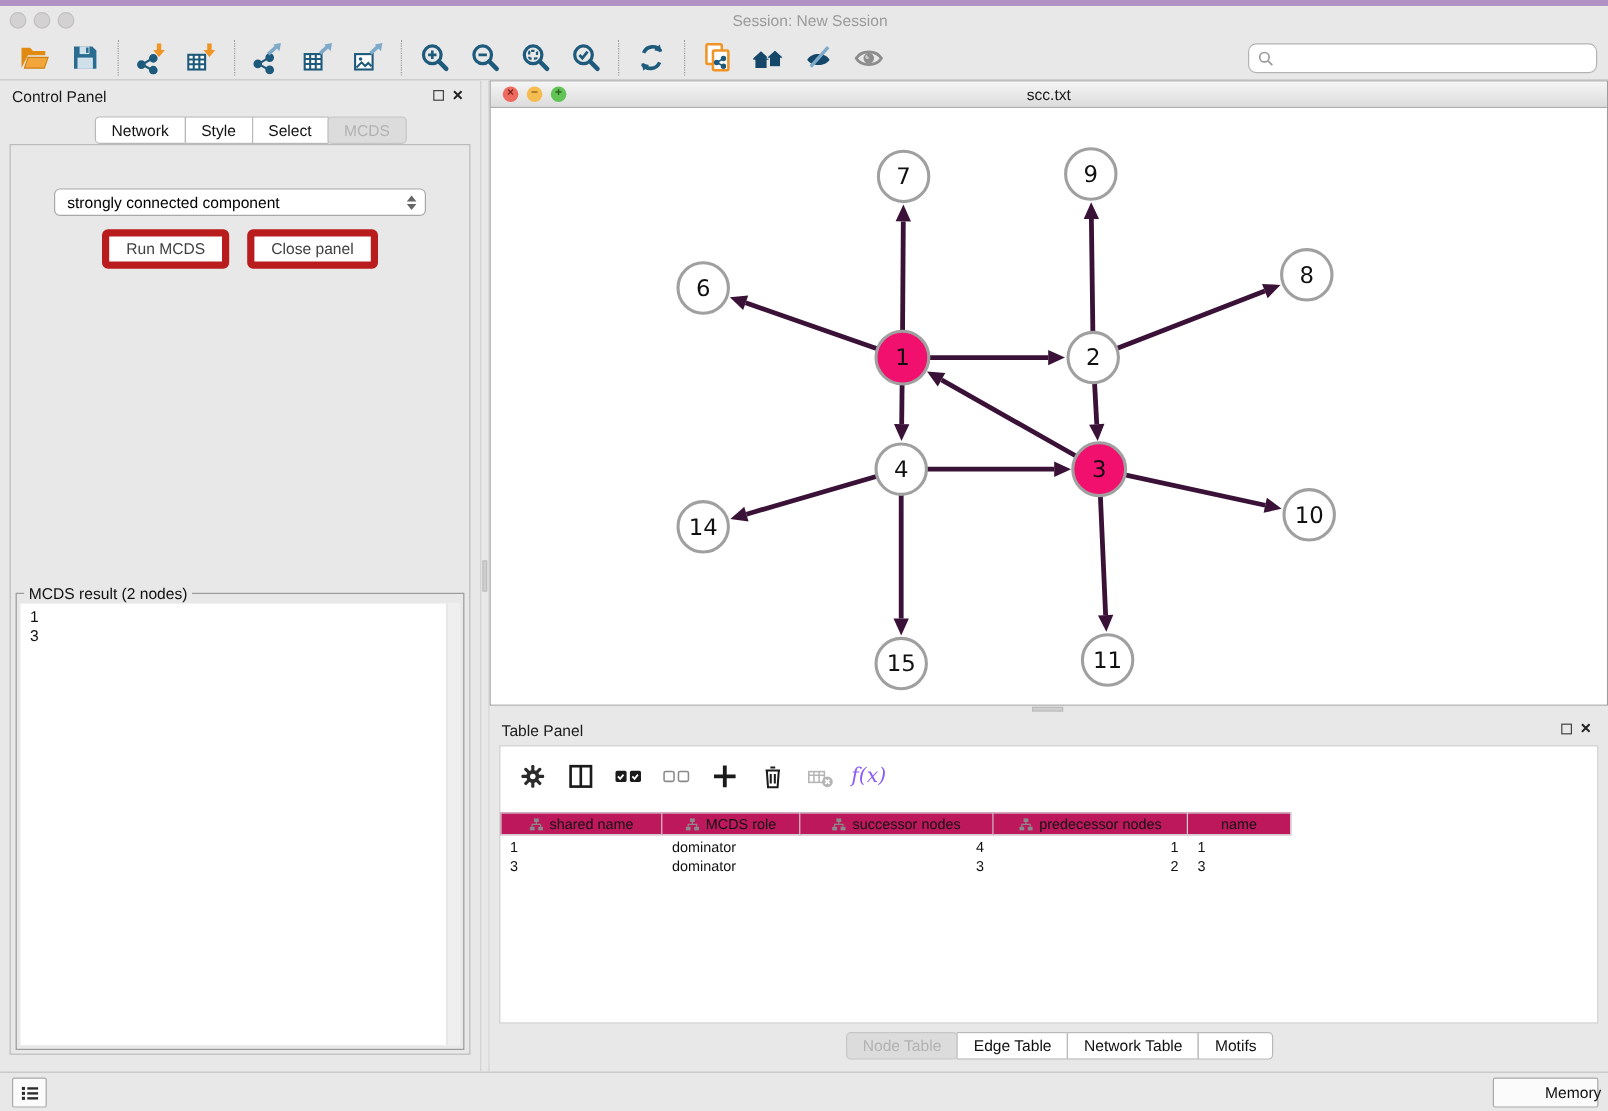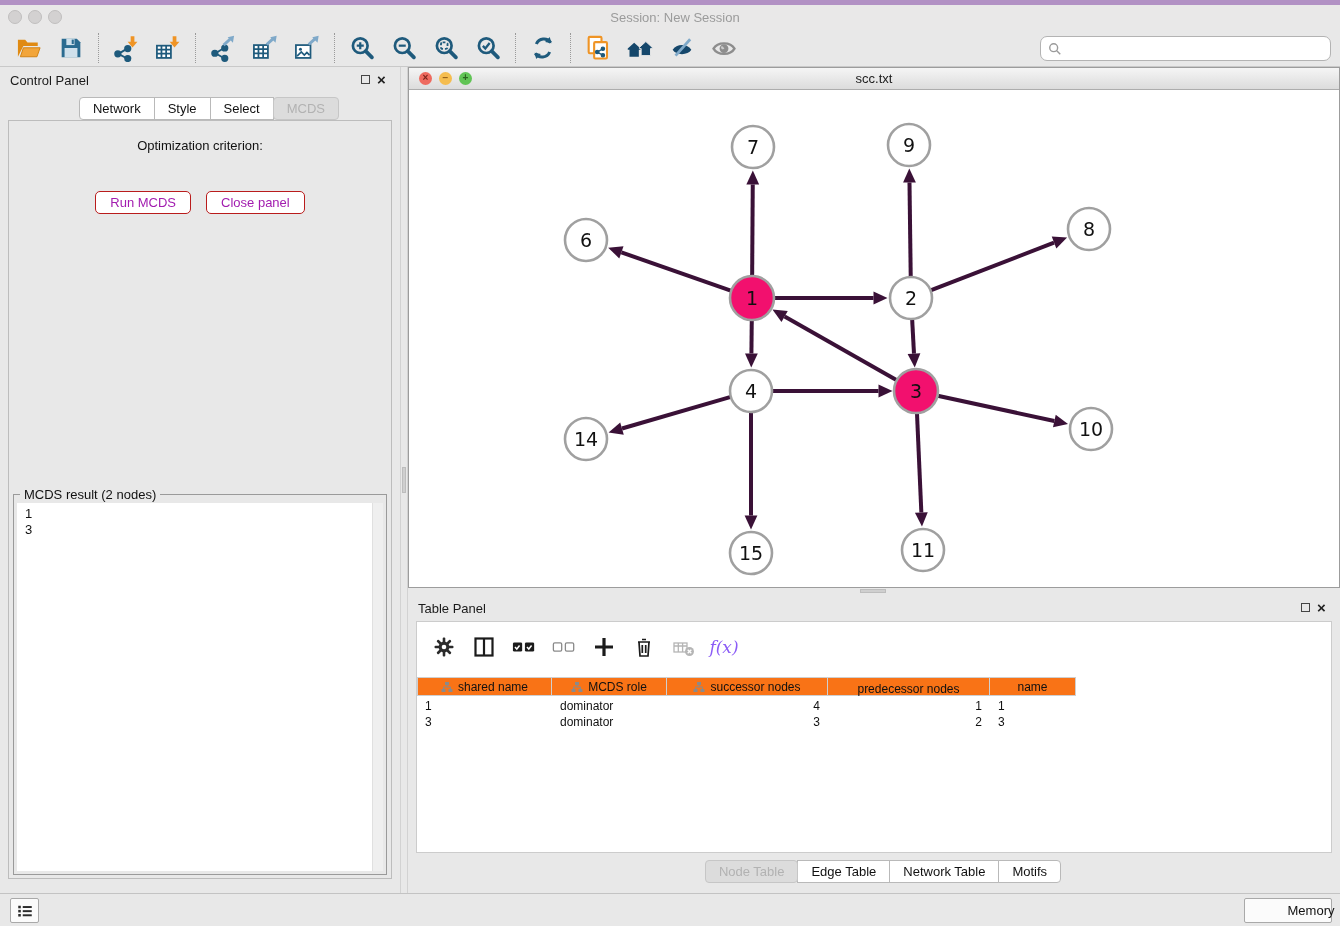--- a/index.html
+++ b/index.html
@@ -30,21 +30,21 @@
   .cp-tabs { position:absolute; left:0; top:30px; width:100%; display:flex; justify-content:center; }
   .tab { background:#fff; border:1px solid #b9b9b9; padding:3px 13px; font-size:13px; margin-left:-1px; color:#111; position:relative; }
   .tab.first { border-radius:4px 0 0 4px;margin-left:18px; }
   .tab.last { border-radius:0 4px 4px 0; }
   .tab.active { background:#dcdcdc; color:#b2b2b2; border-color:#c6c6c6; border-radius:4px; z-index:1; }
   .cp-frame { position:absolute; left:8px; top:53px; width:384px; height:759px; border:1px solid #bcbcbc; }
   .opt-label { position:absolute; top:17px; width:100%; text-align:center; font-size:13px; color:#111; }
   .dropdown { position:absolute; left:36px; top:36px; width:310px; height:23px; background:#fff; border:1px solid #a8a8a8; border-radius:5px; display:flex; align-items:center; font-size:13px; padding-left:10px; }
   .dropdown .chev { margin-left:auto; margin-right:6px; }
   .btn-row { position:absolute; top:70px; width:100%; display:flex; justify-content:center; gap:15px; }
-  .pbtn { background:#fff; border:1px solid #b91c1c; border-radius:5px; font-size:13px; padding:3px 14px; color:#a21caf; }
+  .pbtn { background:#fff; border:6px solid #b91c1c; border-radius:5px; font-size:13px; padding:3px 14px; color:#404040; }
   .fieldset { position:absolute; left:4px; top:373px; width:374px; height:381px; border:1px solid #9a9a9a; }
   .legend { position:absolute; left:6px; top:-8px; background:#e8e8e8; padding:0 4px; font-size:13px; color:#111; }
   .result-area { position:absolute; left:3px; top:8px; right:3px; bottom:3px; background:#fff; }
   .result-area pre { font-family:"Liberation Sans", sans-serif; font-size:13px; line-height:16px; padding:3px 0 0 8px; color:#111; }
   .vscroll { position:absolute; right:0; top:0; width:11px; height:100%; background:#efefef; border-left:1px solid #e0e0e0; }
 
   
   .v-divider { left:400px; top:67px; width:8px; height:826px; background:#e8e8e8; border-left:1px solid #d2d2d2; border-right:1px solid #d2d2d2; }
   .v-handle { position:absolute; left:1px; top:400px; width:4px; height:26px; background:#cfcfcf; border:1px solid #bdbdbd; }
   .h-divider { left:408px; top:588px; width:932px; height:7px; background:#e8e8e8; }
@@ -58,21 +58,21 @@
   .nw-canvas { position:absolute; left:0; top:22px; width:930px; height:497px; background:#fff; }
 
   
   .table-panel { left:408px; top:595px; width:932px; height:293px; background:#e8e8e8; }
   .tp-body { position:absolute; left:8px; top:26px; width:916px; height:232px; background:#fff; border:1px solid #cccccc; }
   .tp-toolbar { position:absolute; left:0; top:0; width:100%; height:50px; display:flex; align-items:center; padding-left:14px; }
   .tpi { width:26px; height:26px; margin-right:14px; display:flex; align-items:center; justify-content:center; }
   .tpi svg { width:24px; height:24px; }
   .fx { font-family:"DejaVu Serif", serif; font-style:italic; font-size:17px; color:#8b5cf6; }
   .thead { position:absolute; left:0; top:55px; height:19px; display:flex; }
-  .th { background:#f97316; border-top:1px solid #cfcfcf; border-bottom:1px solid #cfcfcf; border-right:1px solid #cfcfcf; font-size:12px; color:#111; display:flex; align-items:center; justify-content:center; gap:5px; }
+  .th { background:#be185d; border-top:1px solid #cfcfcf; border-bottom:1px solid #cfcfcf; border-right:1px solid #cfcfcf; font-size:12px; color:#111; display:flex; align-items:center; justify-content:center; gap:5px; }
   .th:first-child { border-left:1px solid #cfcfcf; }
   .trow { position:absolute; left:0; height:16px; display:flex; }
   .td { font-size:12px; color:#111; line-height:16px; padding:0 8px; white-space:nowrap; overflow:hidden; }
   .td.r { text-align:right; }
   .tp-tabs { position:absolute; left:0; bottom:5px; width:100%; display:flex; justify-content:center; }
 
   
   .status-bar { left:0; top:893px; width:1340px; height:33px; background:#e8e8e8; border-top:1px solid #c3c3c3; }
   .sbtn { position:absolute; background:#fbfbfb; border:1px solid #a9a9a9; border-radius:2px; height:25px; display:flex; align-items:center; justify-content:center; }
   .mem-dot { width:12px; height:12px; border-radius:50%; margin-right:6px; }
@@ -248,21 +248,27 @@
     <span class="float-ico" style="left:361px"></span>
     <span class="close-ico" style="left:377px">×</span>
   </div>
   <div class="cp-tabs" id="cp-tabs">
       <span class="tab first">Network</span>
       <span class="tab">Style</span>
       <span class="tab">Select</span>
       <span class="tab last active">MCDS</span>
     </div>
   <div class="cp-frame">
-    <div class="opt-label">Optimization criterion:</div>
+    <div class="dropdown">
+      <span>strongly connected component</span>
+      <svg class="chev" width="10" height="16" viewBox="0 0 10 16">
+          <path d="M5 2l4 5H1z" fill="#666"></path>
+          <path d="M5 14L1 9h8z" fill="#666"></path>
+        </svg>
+    </div>
     <div class="btn-row">
       <button class="pbtn">Run MCDS</button>
       <button class="pbtn">Close panel</button>
     </div>
     <div class="fieldset">
       <span class="legend">MCDS result (2 nodes)</span>
       <div class="result-area">
         <pre id="result-lines">1
 3</pre>
         <div class="vscroll"></div>
@@ -432,21 +438,21 @@
           <svg width="12" height="12" viewBox="0 0 12 12">
             <g fill="#8a8a8a">
               <rect x="4" y="1" width="4" height="3"></rect>
               <rect x="0.5" y="8" width="4" height="3"></rect>
               <rect x="7.5" y="8" width="4" height="3"></rect>
             </g>
             <path d="M6 4v2M2.5 8V6h7v2" stroke="#8a8a8a" fill="none"></path>
           </svg>
           <span>successor nodes</span>
         </div>
-        <div class="th" style="width: 162px; flex-direction: column;">
+        <div class="th" style="width: 162px;">
           <svg width="12" height="12" viewBox="0 0 12 12">
             <g fill="#8a8a8a">
               <rect x="4" y="1" width="4" height="3"></rect>
               <rect x="0.5" y="8" width="4" height="3"></rect>
               <rect x="7.5" y="8" width="4" height="3"></rect>
             </g>
             <path d="M6 4v2M2.5 8V6h7v2" stroke="#8a8a8a" fill="none"></path>
           </svg>
           <span>predecessor nodes</span>
         </div>

